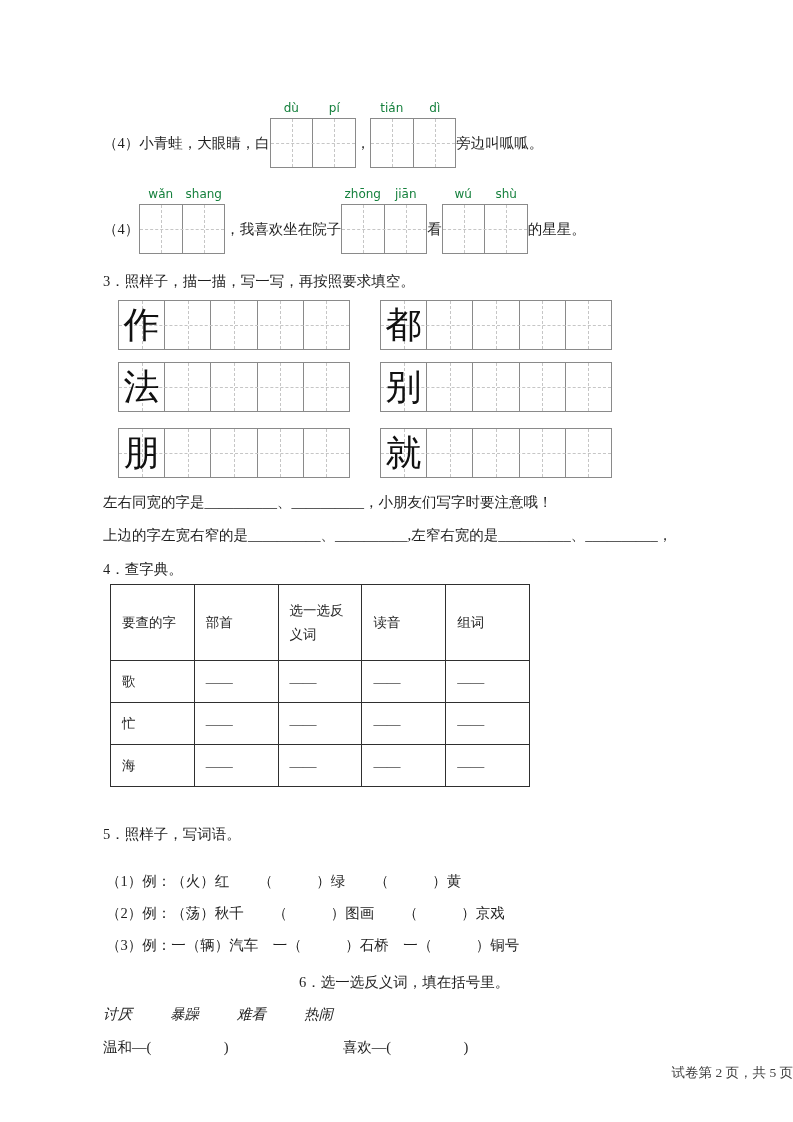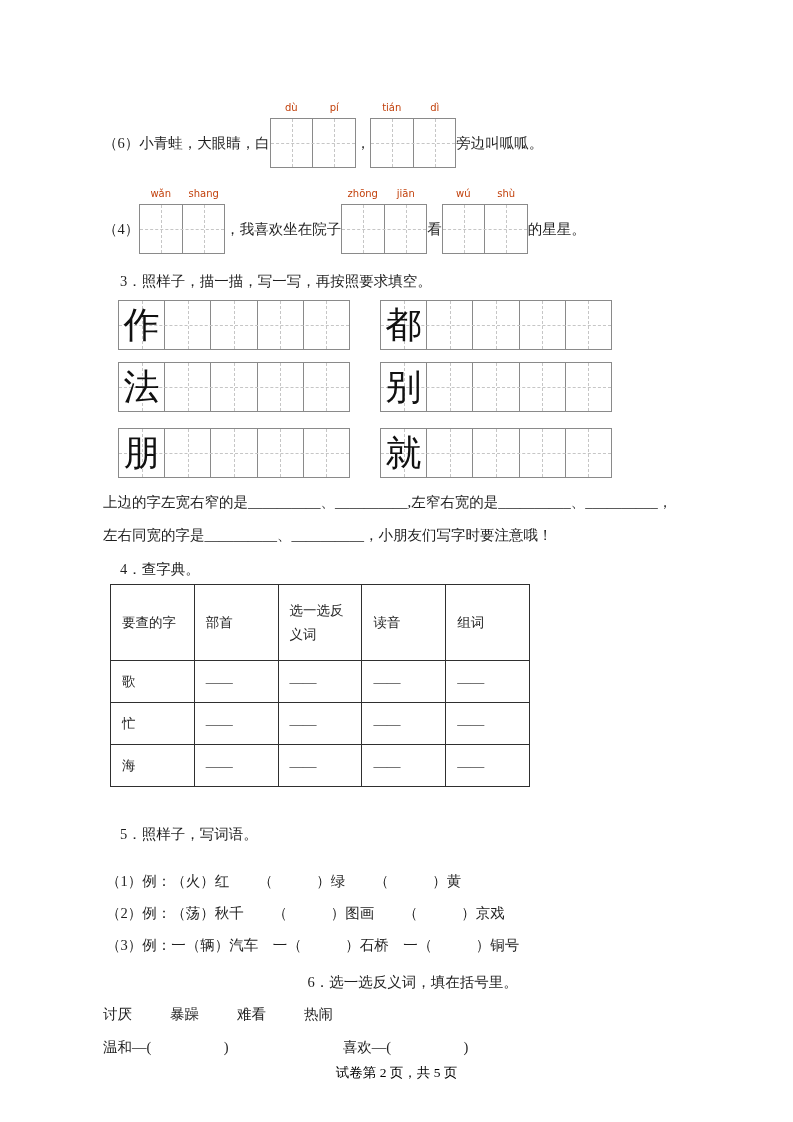--- a/index.html
+++ b/index.html
@@ -14,32 +14,32 @@
     width:793px; height:1122px;
     background:#fff;
     padding:100px 88px 0 103px;
     overflow:hidden;
   }
 
   
   .fillrow { display:flex; align-items:flex-start; font-size:14.5px; white-space:nowrap; }
   .fillrow .txt { line-height:50px; margin-top:18px; flex:none; }
   .pybox { display:inline-flex; flex-direction:column; width:86px; flex:none; }
-  .pyrow { display:flex; height:18px; font-family:"DejaVu Sans", sans-serif; font-size:10px; color:#c2410c; }
+  .pyrow { display:flex; height:18px; font-family:"DejaVu Sans", sans-serif; font-size:12px; color:#15803d; }
   .pyrow span { flex:1; text-align:center; line-height:16px; }
   .wcells { display:flex; height:50px; border:1px solid #8a8a8a; position:relative; background:#fff; }
   .wcells::after { content:""; position:absolute; left:0; right:0; top:50%; border-top:1px dashed #c6c6c6; }
   .wcell { flex:1; position:relative; border-right:1px solid #8a8a8a; }
   .wcell:last-child { border-right:none; }
   .wcell::before { content:""; position:absolute; top:0; bottom:0; left:50%; border-left:1px dashed #c6c6c6; }
 
   .row4 { margin-top:18px; }
 
   
-  .qtitle { font-size:14.5px; line-height:22px;margin-left:17px; }
+  .qtitle { font-size:14.5px; line-height:22px; }
   .t-q3 { margin-top:16px; }
   .t-q4 { margin-top:6px; }
   .t-q5 { margin-top:36px; }
   .t-q6 { margin-top:10px;text-align:center; }
 
   
   .gridrow { display:flex; gap:30px; margin-left:15px; }
   .gr1 { margin-top:8px; } .gr2 { margin-top:12px; } .gr3 { margin-top:16px; }
   .pblock { display:flex; width:232px; height:50px; border:1px solid #8a8a8a; position:relative; background:#fff; flex:none; }
   .pblock::after { content:""; position:absolute; left:0; right:0; top:50%; border-top:1px dashed #c6c6c6; }
@@ -57,36 +57,36 @@
     font-weight:normal; text-align:left; vertical-align:middle;
     padding-left:11px; padding-right:5px;
     font-size:13.5px; line-height:24px;
   }
   table.dict th { height:76px; }
   table.dict td { height:42px; }
 
   
   .q5line { font-size:14.5px; line-height:32px; margin-left:3px; }
   .q5wrap { margin-top:20px; }
-  .optrow { display:flex; gap:38px; font-size:14.5px; margin-top:12px; }
+  .optrow { display:flex; gap:38px; font-size:14.5px; margin-top:12px;font-style:italic; }
   .ansrow { display:flex; gap:114px; font-size:14.5px; margin-top:14px; }
 
   
   .footer {
     position:absolute; left:0; top:1064px; width:100%;
-    text-align:center; font-size:13.5px; color:#000000;
+    text-align:right; font-size:13.5px; color:#404040;
   }
 </style>
 </head>
 <body>
 
 <div class="page">
 
   <div class="fillrow">
-    <span class="txt">（6）小青蛙，大眼睛，白</span>
+    <span class="txt">（4）小青蛙，大眼睛，白</span>
     <div class="pybox">
       <div class="pyrow">
         <span>dù</span>
         <span>pí</span>
       </div>
       <div class="wcells">
         <div class="wcell"></div>
         <div class="wcell"></div>
       </div>
     </div>
@@ -200,22 +200,22 @@
           <span class="modelchar">就</span>
         </div>
       <div class="pcell"></div>
       <div class="pcell"></div>
       <div class="pcell"></div>
       <div class="pcell"></div>
     </div>
   </div>
 
   <div class="note">
+    <div>左右同宽的字是__________、__________，小朋友们写字时要注意哦！</div>
     <div>上边的字左宽右窄的是__________、__________,左窄右宽的是__________、__________，</div>
-    <div>左右同宽的字是__________、__________，小朋友们写字时要注意哦！</div>
   </div>
 
   <div class="qtitle t-q4">4．查字典。</div>
 
   <table class="dict">
     <tbody>
         <tr>
       <th>要查的字</th>
       <th>部首</th>
       <th>选一选反义词</th>

